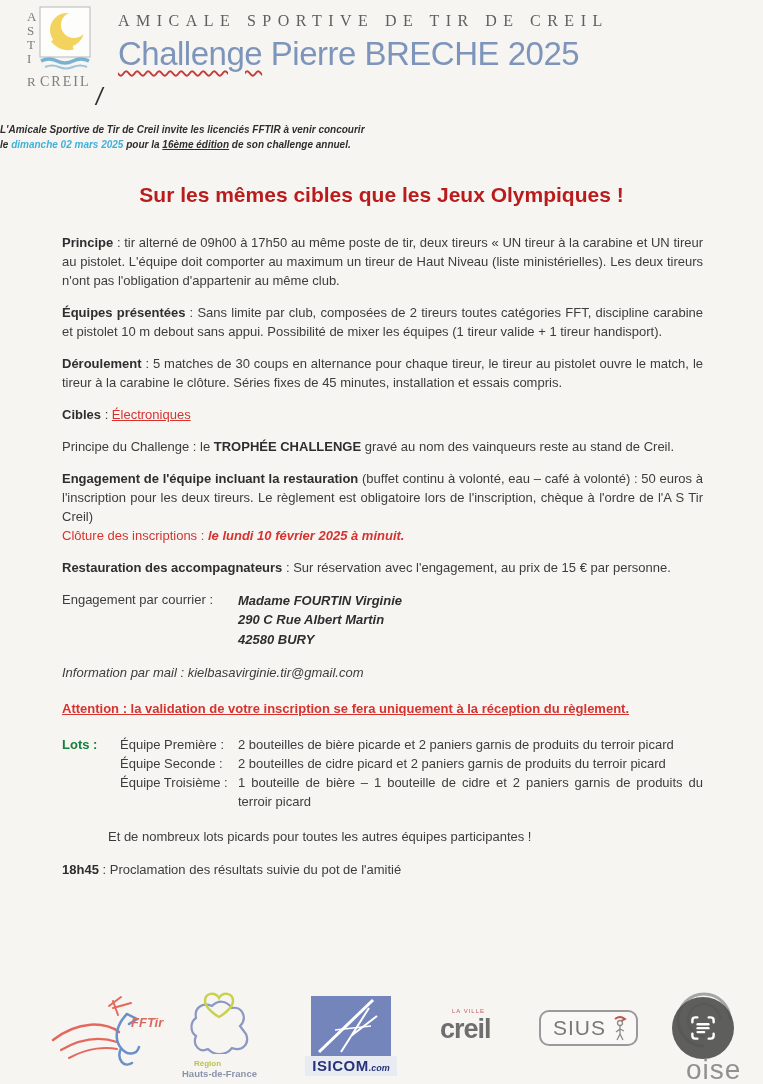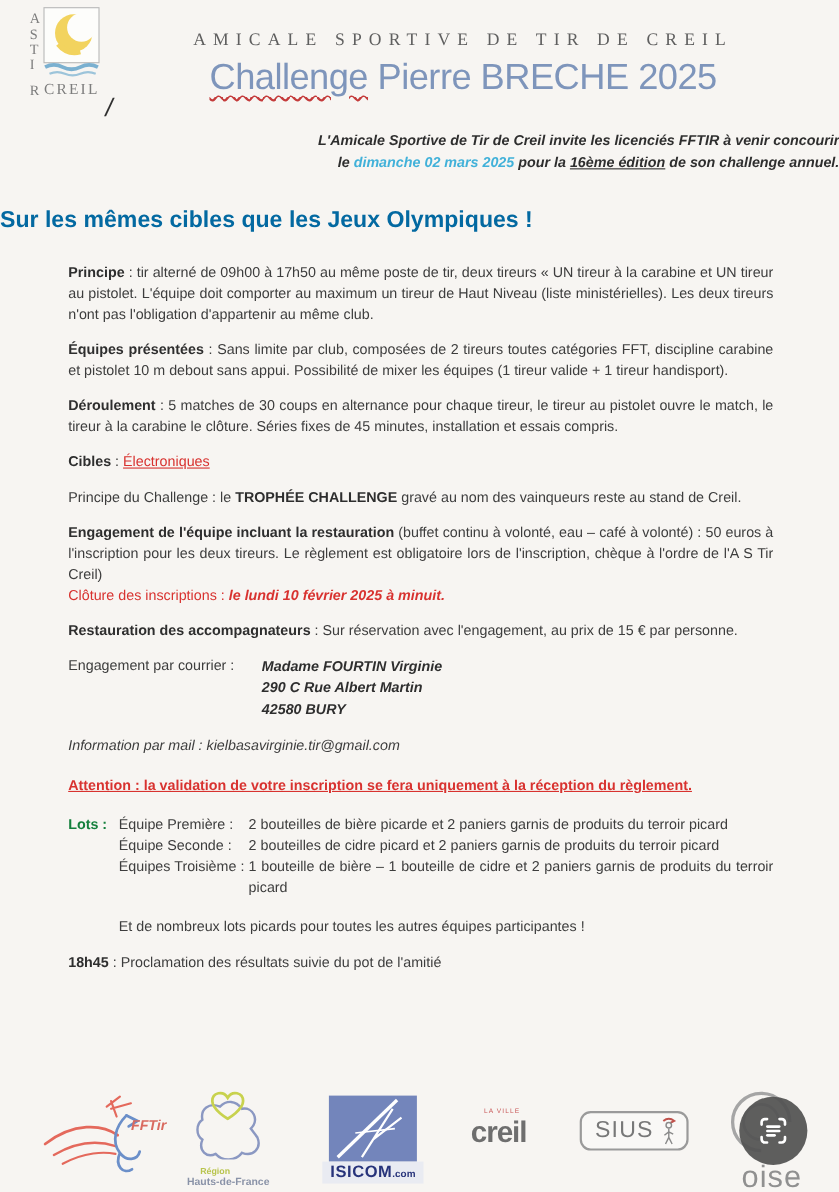--- a/index.html
+++ b/index.html
@@ -6,64 +6,64 @@
   html,body { width:763px; height:1084px; }
   body { position:relative; background:#efeeec; font-family:"Liberation Sans",sans-serif; overflow:hidden; }
   .page { position:relative; width:763px; height:1084px; background:#f7f5f2; color:#3d3d3d; overflow:hidden; }
 
   
   .club-logo { position:absolute; left:25px; top:6px; width:86px; height:94px; }
   .club-logo .ltr { position:absolute; left:2px; font-family:"Liberation Serif",serif; font-size:13px; color:#7d7d7d; }
   .club-logo .creil-name { position:absolute; left:15px; top:68px; font-family:"Liberation Serif",serif; font-size:14px; letter-spacing:2px; color:#7d7d7d; }
   .club-logo svg { position:absolute; left:14px; top:0; }
 
-  .head-wrap { padding-top:28px; margin-left:118px; width:606px; text-align:center; }
+  .head-wrap { padding-top:12px; margin-left:118px; width:606px; text-align:left; }
   .org-title { font-family:"Liberation Serif",serif; font-size:16px; letter-spacing:6.5px; color:#5f5f5f; white-space:nowrap; }
   .challenge-title { margin-top:5px; font-size:33px; font-weight:normal; color:#7e95bb; letter-spacing:-0.5px; white-space:nowrap; }
   .wavy { text-decoration:underline; text-decoration-style:wavy; text-decoration-color:#c43b3b; text-decoration-thickness:1.5px; text-underline-offset:5px; }
 
   .slash { position:absolute; left:96px; top:84px; font-size:23px; font-style:italic; color:#2f2f2f; }
 
   
-  .intro { margin-top:29px; text-align:right; font-weight:bold; font-style:italic; font-size:13px; line-height:1.5; color:#2e2e2e; }
+  .intro { margin-top:49px; text-align:left; font-weight:bold; font-style:italic; font-size:10px; line-height:1.5; color:#2e2e2e; }
   .intro .date { color:#41b1d9; }
   .intro .edition { text-decoration:underline; }
 
-  .banner { margin-top:31px; text-align:left; font-size:21px; font-weight:bold; color:#0369a1; }
+  .banner { margin-top:31px; text-align:center; font-size:21px; font-weight:bold; color:#b91c1c; }
 
   
   .doc-body { margin:27px 60px 0 62px; font-size:13px; line-height:1.46; }
   .para { margin-bottom:13px; text-align:justify; }
   b.lbl { color:#2e2e2e; }
   .red { color:#d8322f; }
   .cibles-value { color:#d8322f; text-decoration:underline; }
   .cloture-strong { font-weight:bold; font-style:italic; }
   .courrier { display:flex; margin-bottom:15px; }
   .courrier-label { width:176px; flex-shrink:0; }
   .courrier-address { font-weight:bold; line-height:1.5; color:#2e2e2e;font-style:italic; }
   .mail-line { font-style:italic; margin-bottom:17px; }
   .attention { color:#d8322f; font-weight:bold; text-decoration:underline; margin-bottom:17px; text-align:left; }
   .lots { display:flex; margin-bottom:14px; }
   .lots-label { font-weight:bold; width:46px; flex-shrink:0; color:#15803d; }
   .lots-items { flex:1; }
   .lot-line { display:flex; }
-  .lot-team { width:118px; flex-shrink:0; }
+  .lot-team { width:118px; flex-shrink:0;margin-left:12px; }
   .lot-prize { flex:1; text-align:justify; }
   .lots-extra { margin-top:16px; }
   .closing { margin-top:3px; }
 
   
-  .footer { position:absolute; left:0; bottom:0; width:659px; height:98px; }
+  .footer { position:absolute; left:12px; bottom:0; width:659px; height:98px; }
   .logo-box { position:absolute; }
   .hdf-text1 { font-size:8px; font-weight:bold; color:#b9c44d; margin-left:14px; margin-top:1px; }
   .hdf-text2 { font-size:9.5px; font-weight:bold; color:#8a93a8; margin-left:2px; }
   .isicom-square { width:80px; height:60px; background:#7385bb; margin:0 auto; }
   .isicom-band { text-align:center; background:#e9ebf2; width:92px; padding:1px 0; }
   .isicom-name { color:#27337a; font-weight:bold; font-size:15px; letter-spacing:0.5px; }
-  .isicom-tld { color:#27337a; font-weight:bold; font-size:9px; }
+  .isicom-tld { color:#27337a; font-weight:bold; font-size:9px;font-style:italic; }
   .creil-box { position:relative; }
   .creil-small { position:absolute; left:12px; top:-6px; font-size:6px; color:#c95a5a; letter-spacing:1px; }
   .creil-name2 { font-size:27px; font-weight:bold; color:#6e6e6e; letter-spacing:-1px; font-family:"Liberation Sans",sans-serif; }
   .sius-box { border:2px solid #9a9a9a; border-radius:10px; padding:3px 8px 3px 12px; display:flex; align-items:center; gap:6px; background:#f9f8f6; }
   .sius-name { font-size:21px; color:#787878; letter-spacing:1px; font-family:"Liberation Sans",sans-serif; }
   .oise-name { position:absolute; left:22px; top:68px; font-size:28px; color:#909090; letter-spacing:1px; }
 
   
   .scan-btn { position:absolute; left:672px; top:997px; width:62px; height:62px; border-radius:50%;
               background:rgba(82,82,82,0.93); border:none; display:flex; align-items:center; justify-content:center; cursor:pointer; }
@@ -139,21 +139,21 @@
       <div class="lots-items">
         <div class="lot-line">
           <span class="lot-team">Équipe Première :</span>
           <span class="lot-prize">2 bouteilles de bière picarde et 2 paniers garnis de produits du terroir picard</span>
         </div>
         <div class="lot-line">
           <span class="lot-team">Équipe Seconde :</span>
           <span class="lot-prize">2 bouteilles de cidre picard et 2 paniers garnis de produits du terroir picard</span>
         </div>
         <div class="lot-line">
-          <span class="lot-team">Équipes Troisième :</span>
+          <span class="lot-team">Équipe Troisième :</span>
           <span class="lot-prize">1 bouteille de bière – 1 bouteille de cidre et 2 paniers garnis de produits du terroir picard</span>
         </div>
         <div class="lots-extra">Et de nombreux lots picards pour toutes les autres équipes participantes !</div>
       </div>
     </div>
 
     <p class="closing"><b class="lbl">18h45</b><span> : Proclamation des résultats suivie du pot de l'amitié</span></p>
   </div>
 
   <div class="footer">

